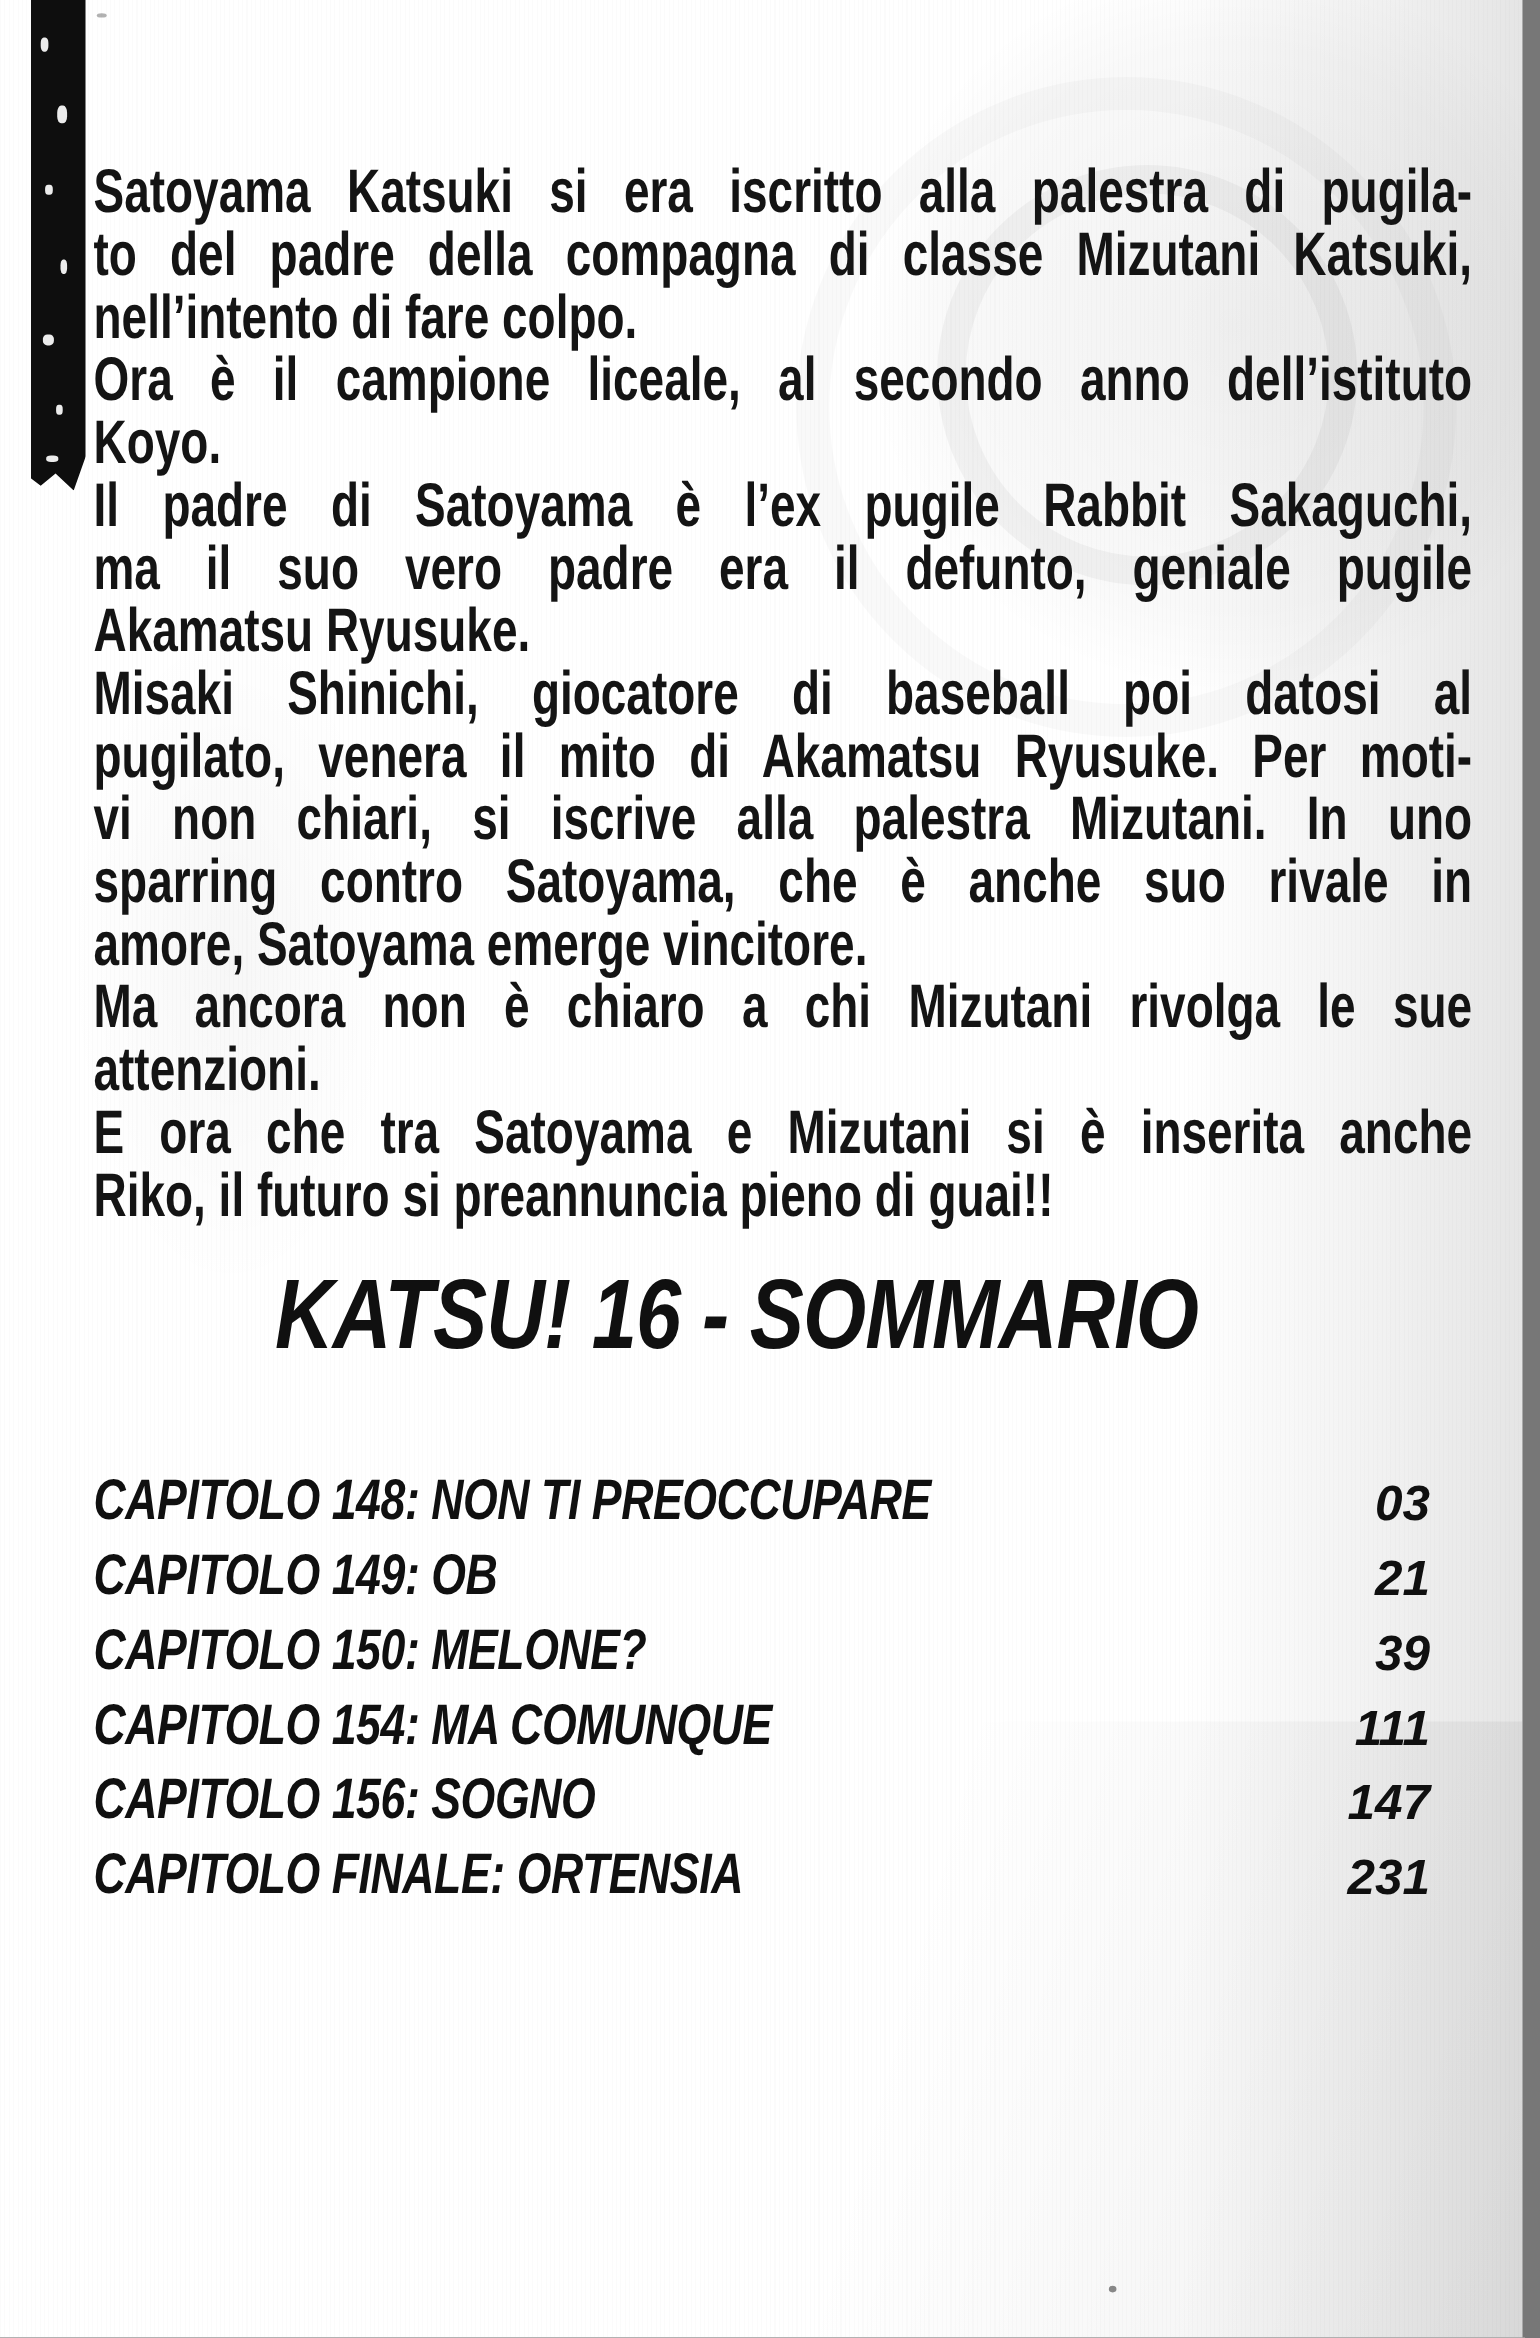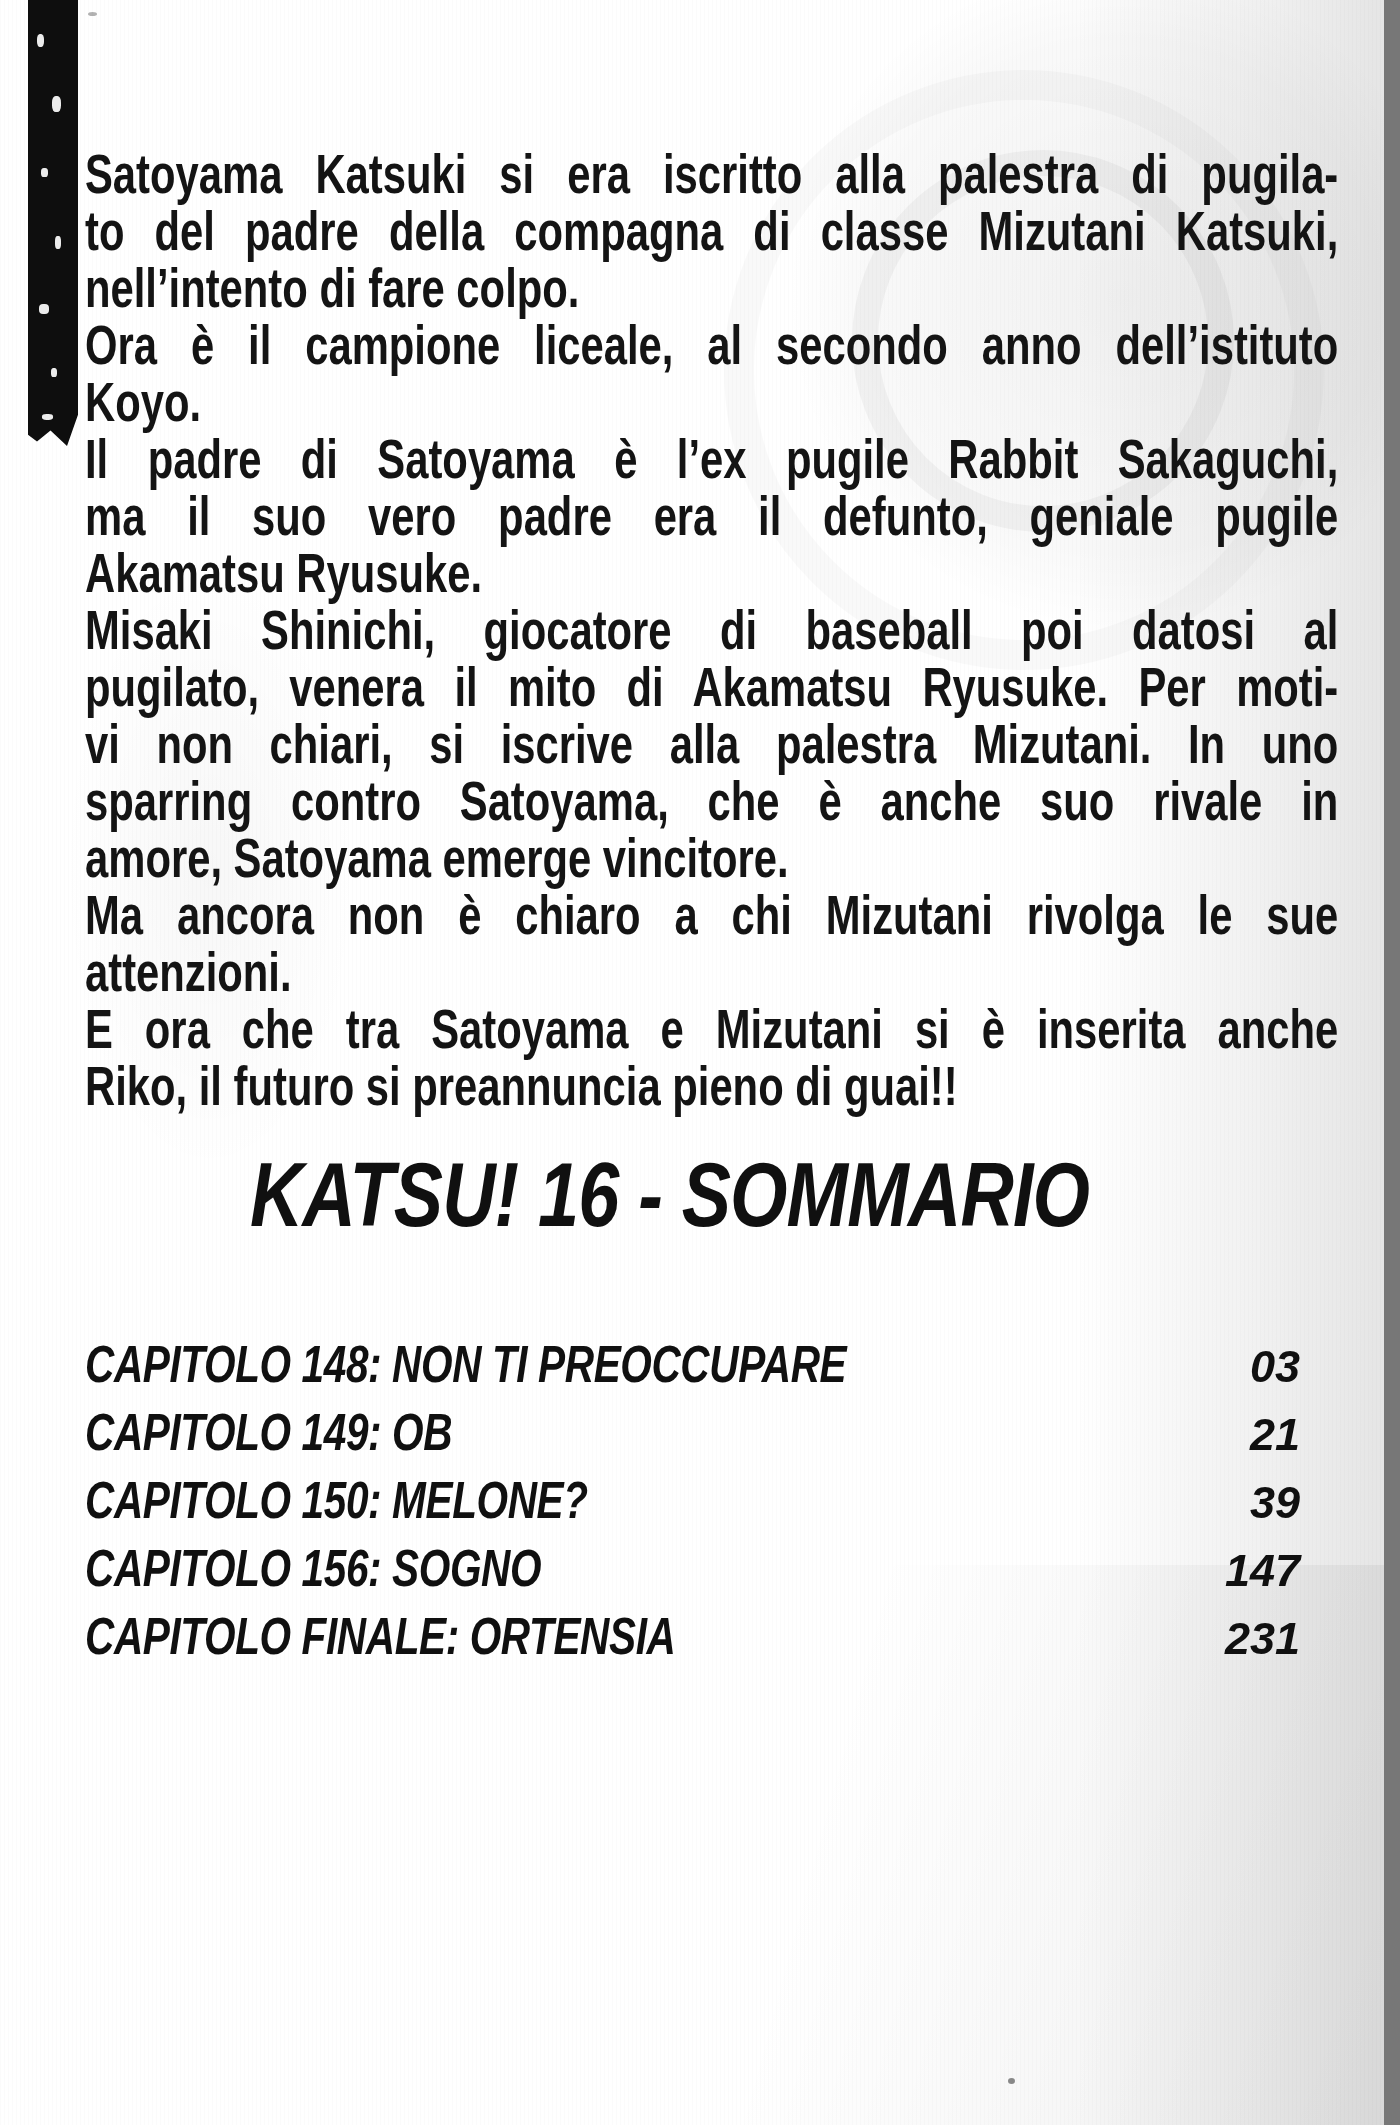--- a/index.html
+++ b/index.html
@@ -143,20 +143,24 @@
       </div>
       <div class="chap-row">
         <span class="chap-title">CAPITOLO 149: OB</span>
         <span class="chap-page">21</span>
       </div>
       <div class="chap-row">
         <span class="chap-title">CAPITOLO 150: MELONE?</span>
         <span class="chap-page">39</span>
       </div>
       <div class="chap-row">
+        <span class="chap-title">CAPITOLO 154: MA COMUNQUE</span>
+        <span class="chap-page">111</span>
+      </div>
+      <div class="chap-row">
         <span class="chap-title">CAPITOLO 156: SOGNO</span>
         <span class="chap-page">147</span>
       </div>
       <div class="chap-row">
         <span class="chap-title">CAPITOLO FINALE: ORTENSIA</span>
         <span class="chap-page">231</span>
       </div>
     </div>
 
 </div>

